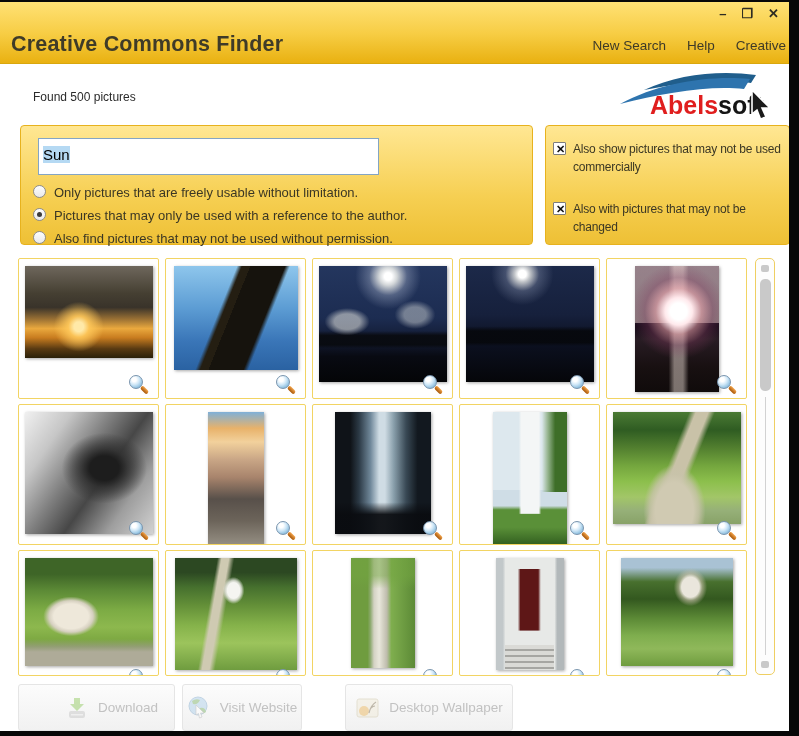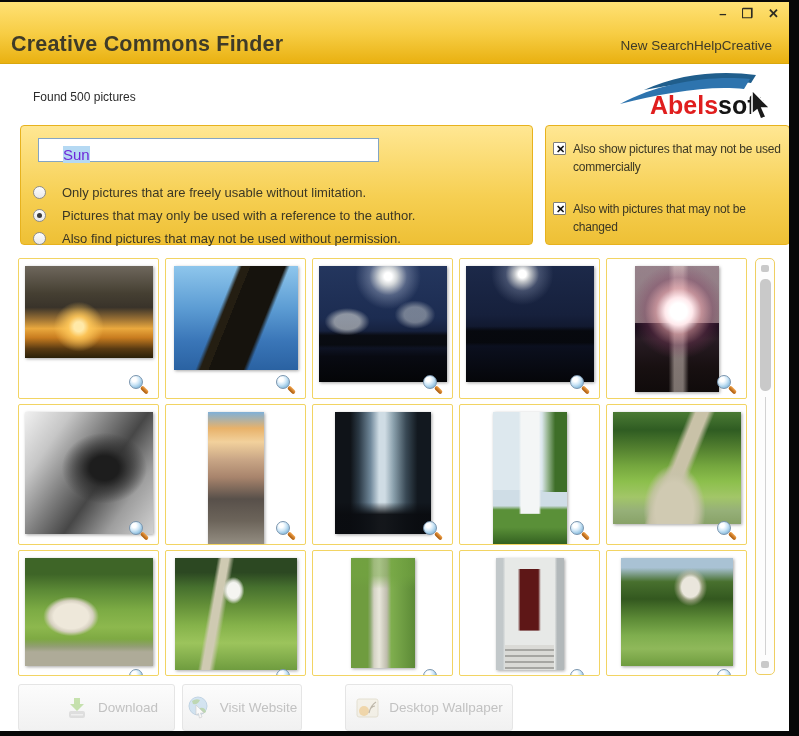--- a/index.html
+++ b/index.html
@@ -9,46 +9,46 @@
 
   
   .titlebar { position:absolute; left:0; top:0; width:100%; height:62px;
     background:linear-gradient(180deg,#ffe175 0%,#f7cd44 52%,#e9b111 100%);
     border-bottom:1px solid #d9a70d; }
   .win-controls { position:absolute; top:4px; right:10px; display:flex; gap:15px;
     font-size:13px; font-weight:bold; color:#2e2c22; }
   .win-controls span { cursor:default; line-height:16px; }
   .app-title { position:absolute; left:11px; bottom:6px; font-size:21.5px; font-weight:700;
     color:#3f3b28; letter-spacing:.2px; }
-  .nav { position:absolute; right:17px; bottom:10px; display:flex; 
+  .nav { position:absolute; right:3px; bottom:10px; display:flex; gap:21px;
     font-size:13.5px; color:#3e3a28; }
   .nav a { cursor:pointer; text-decoration:none; color:#3e3a28; }
 
   
   .content { position:absolute; left:0; top:62px; width:789px; height:667px; background:#fff;border-radius:15px; }
   .found { position:absolute; left:33px; top:26px; font-size:12px; color:#2b2b2b; }
 
   .logo { position:absolute; top:2px; right:13px; width:160px; height:54px; }
 
   
   .panel { position:absolute; top:61px; height:120px; border-radius:4px;
     background:linear-gradient(180deg,#ffe793 0%,#f6cf52 60%,#eec035 100%);
     border:1px solid #e7b21e; }
   .search-panel { left:20px; width:513px; }
   .filter-panel { left:545px; width:245px; }
 
-  .searchbox { position:absolute; left:17px; top:12px; width:341px; height:24px;
+  .searchbox { position:absolute; left:17px; top:12px; width:341px; height:37px;
     background:#fff; border:1px solid #84a5c4; font-size:15px; line-height:32px;
-    padding-left:24px; color:#6d28d9; cursor:text; }
+    padding-left:4px; color:#000000; cursor:text; }
   .searchbox .sel { background:#b5d9f3; }
   .go-btn { position:absolute; left:375px; top:12px; width:104px; height:35px;
     background:linear-gradient(180deg,#fbfbfb,#ececec); border:1px solid #c9c9c9;
     border-radius:3px; font-size:14px; color:#9a9a9a; font-family:"Liberation Sans",sans-serif; cursor:pointer; }
 
-  .radio-row { position:absolute; left:12px; display:flex; align-items:center; gap:16px;
+  .radio-row { position:absolute; left:12px; display:flex; gap:8px;
     font-size:13px; color:#3b3724; }
   .radio-row.r0 { top:59px; } .radio-row.r1 { top:82px; } .radio-row.r2 { top:105px; }
   .radio { width:13px; height:13px; border-radius:50%; background:linear-gradient(180deg,#fdfdfd,#e9e9e9);
     border:1px solid #8d8d8d; position:relative; flex:0 0 auto; cursor:pointer; }
   .radio.checked::after { content:''; position:absolute; left:3px; top:3px; width:5px; height:5px;
     border-radius:50%; background:#3c3c3c; }
 
   .check-row { position:absolute; left:7px; display:flex; gap:7px; font-size:12px;
     letter-spacing:-.2px; color:#3b3724; line-height:1.5; }
   .check-row.c0 { top:14px; } .check-row.c1 { top:74px; }

